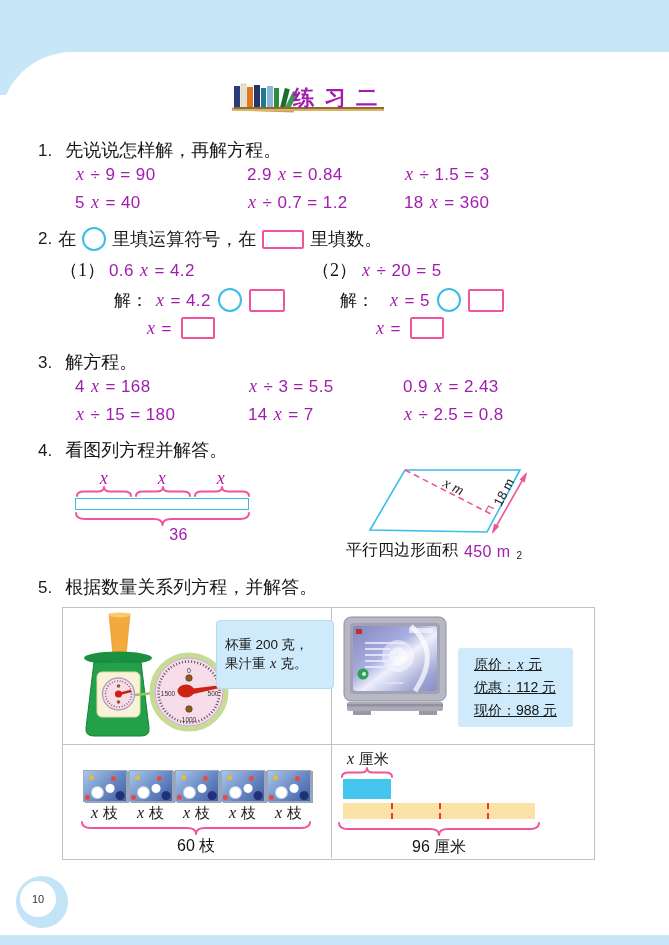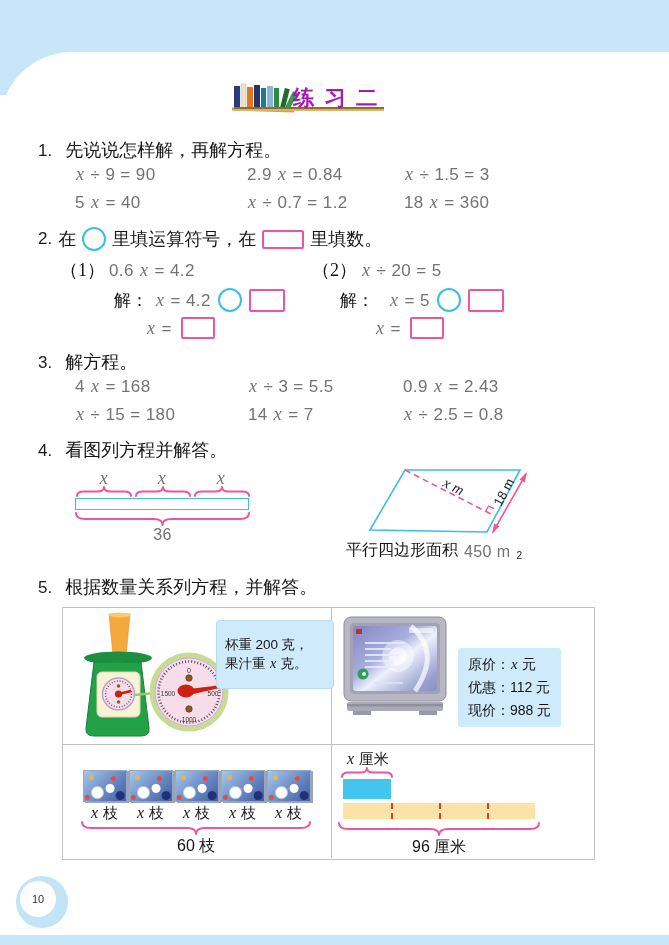--- a/index.html
+++ b/index.html
@@ -5,37 +5,37 @@
   html,body{margin:0;padding:0;background:#fff;}
   #page{position:relative;width:669px;height:945px;overflow:hidden;background:#fff;
         font-family:"Liberation Serif","DejaVu Serif",serif;color:#1a1a1a;}
   .abs{position:absolute;}
   .band-top{position:absolute;left:0;top:0;width:669px;height:95px;background:#c7e7f8;}
   .page-white{position:absolute;left:0;top:52px;width:669px;height:893px;background:#ffffff;
               border-top-left-radius:72px;}
   .band-bottom{position:absolute;left:0;top:935px;width:669px;height:10px;background:#c7e7f8;}
   .t{position:absolute;white-space:nowrap;}
   .cn{font-family:"Liberation Serif","DejaVu Serif",serif;font-size:18px;color:#151515;}
-  .eq{font-family:"Liberation Sans","DejaVu Sans",sans-serif;font-size:17px;color:#737373;letter-spacing:.4px;}
+  .eq{font-family:"Liberation Sans","DejaVu Sans",sans-serif;font-size:17px;color:#a21caf;letter-spacing:.4px;}
   .num{font-family:"Liberation Sans","DejaVu Sans",sans-serif;font-style:normal;}
   .vx{font-family:"Liberation Serif","DejaVu Serif",serif;font-style:italic;font-size:1.06em;padding:0 1px;}
   .row{display:flex;align-items:center;gap:6px;}
   .op-circle{display:inline-block;width:20px;height:20px;border:2px solid #3bbde7;border-radius:50%;background:#fff;flex:0 0 auto;}
   .blank{display:inline-block;border:2px solid #f0559c;border-radius:2px;background:#fff;flex:0 0 auto;}
   .title{font-size:21.5px;letter-spacing:10px;font-weight:600;color:#a21caf;}
   .title-underline{width:150px;height:4px;background:linear-gradient(#8f6b30 0 45%,#d9b368 45% 100%);}
   .p-num{font-family:"Liberation Sans","DejaVu Sans",sans-serif;font-size:17px;}
   .prompt{display:flex;gap:13px;align-items:baseline;}
   .bar-rect{position:absolute;border:1.5px solid #3bbde7;background:#fff;}
   .center{text-align:center;}
   .table{border:1.5px solid #c2c2c2;}
   .cell{position:absolute;}
   .callout{position:absolute;background:#cfeafa;border:1px solid #b5ddf2;border-radius:4px;
            padding:15px 8px;font-size:13.5px;line-height:18px;}
-  .infobox{position:absolute;background:#cfeafa;border-radius:3px;padding:5px 10px;font-size:14px;line-height:22px;}
+  .infobox{position:absolute;background:#cfeafa;border-radius:3px;padding:5px 16px;font-size:14px;line-height:22px;text-decoration:underline;}
   .stamp{position:absolute;width:42px;height:30px;border:1px solid #98a8c0;box-shadow:2px 1px 0 #9aa4b4;
      background:
        radial-gradient(circle at 70% 25%, #e84b3c 2px, transparent 3px),
        radial-gradient(circle at 18% 22%, #e8b93c 2px, transparent 3px),
        radial-gradient(circle at 32% 72%, #ffffff 5px, rgba(255,255,255,.5) 6px, transparent 7px),
        radial-gradient(circle at 62% 58%, #ffffff 4px, transparent 5px),
        radial-gradient(circle at 86% 82%, #20317a 4px, transparent 5px),
        radial-gradient(circle at 8% 88%, #e84b3c 2px, transparent 3px),
        linear-gradient(135deg,#a6c8ea,#6585c2 60%,#41619e);}
   .dash-red{position:absolute;width:0;border-left:2px dashed #e43c28;}
@@ -146,21 +146,21 @@
     <svg class="abs" style="left:60px;top:19px" width="56" height="9" viewBox="0 0 56 9">
         <path d="M1,9 Q1,4.5 7.72,4.5 L21.28,4.5 Q28,4.5 28,0 Q28,4.5 34.72,4.5 L48.28,4.5 Q55,4.5 55,9" fill="none" stroke="#f0559c" stroke-width="2" stroke-linecap="round" stroke-linejoin="round"></path>
       </svg>
     <svg class="abs" style="left:119px;top:19px" width="56" height="9" viewBox="0 0 56 9">
         <path d="M1,9 Q1,4.5 7.72,4.5 L21.28,4.5 Q28,4.5 28,0 Q28,4.5 34.72,4.5 L48.28,4.5 Q55,4.5 55,9" fill="none" stroke="#f0559c" stroke-width="2" stroke-linecap="round" stroke-linejoin="round"></path>
       </svg>
     <div class="bar-rect" style="left:0;top:30px;width:172px;height:10px"></div>
     <svg class="abs" style="left:0;top:45px" width="175" height="12" viewBox="0 0 175 12">
         <path d="M1,0 Q1,6 10,6 L78.5,6 Q87.5,6 87.5,12 Q87.5,6 96.5,6 L165,6 Q174,6 174,0" fill="none" stroke="#f0559c" stroke-width="2" stroke-linecap="round" stroke-linejoin="round"></path>
       </svg>
-    <div class="t eq center" style="left:0;top:58px;width:175px;font-size:16px"><span class="num">36</span></div>
+    <div class="t eq center" style="left:16px;top:58px;width:175px;font-size:16px"><span class="num">36</span></div>
   </div>
 
   <svg class="abs" style="left:346px;top:452px" width="235" height="98" viewBox="0 0 235 98">
     <polygon points="59,18 174,18 141,80 24,78" fill="#ffffff" stroke="#3bbde7" stroke-width="1.6"></polygon>
     <line x1="59" y1="18" x2="145" y2="62" stroke="#f0559c" stroke-width="1.6" stroke-dasharray="6,4"></line>
     <polyline points="139.7,59.3 142.5,54 147.8,56.7" fill="none" stroke="#f0559c" stroke-width="1.3"></polyline>
     <line x1="180" y1="22" x2="147" y2="80" stroke="#f0559c" stroke-width="1.6"></line>
     <polygon points="181,20 178.8,30.5 173.5,27.6" fill="#f0559c"></polygon>
     <polygon points="146,82 153.4,74.3 148.1,71.5" fill="#f0559c"></polygon>
     <text x="96" y="34" transform="rotate(27 96 34)" font-size="15" font-style="italic" font-family="Liberation Serif, DejaVu Serif, serif" fill="#222">x m</text>

